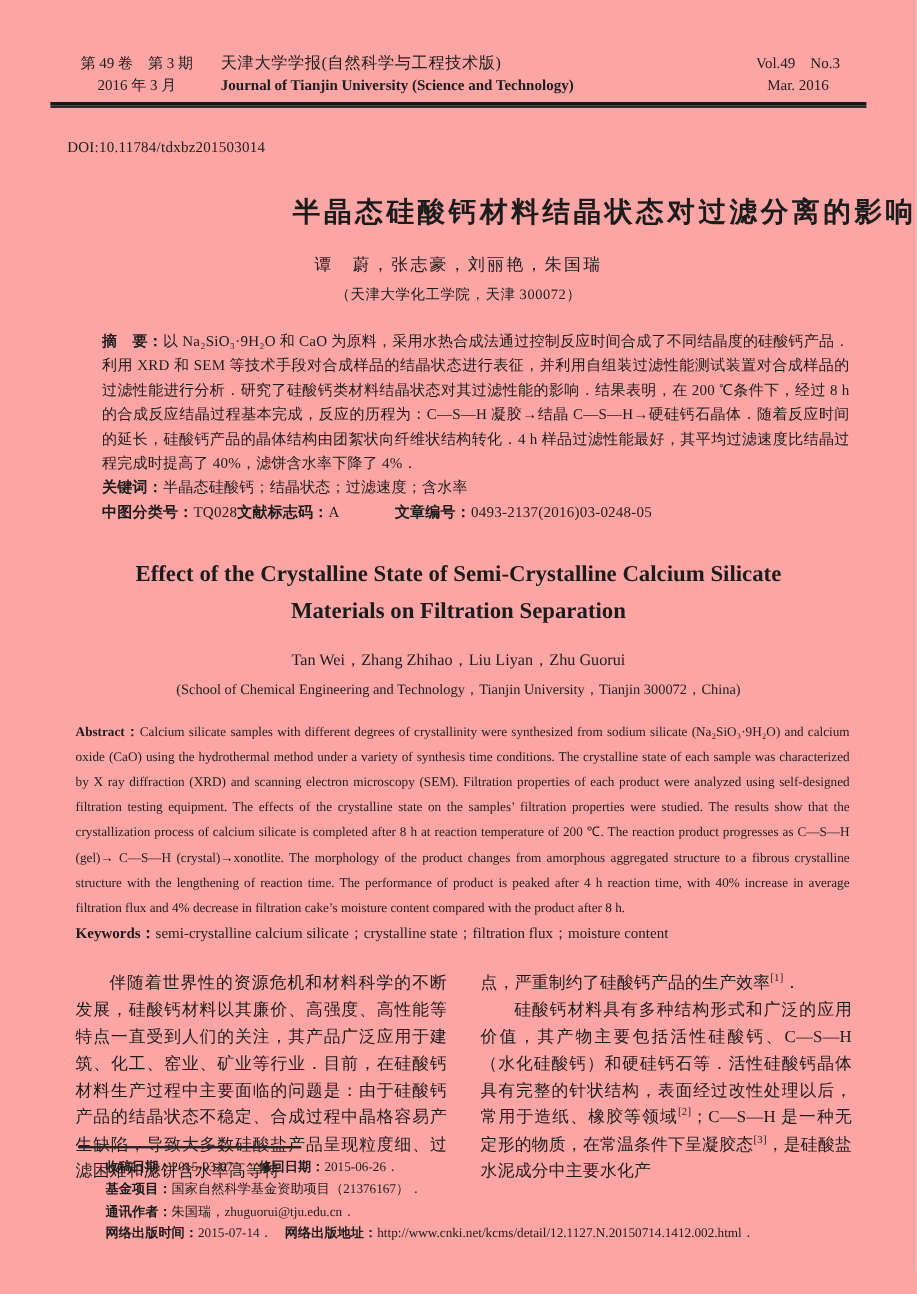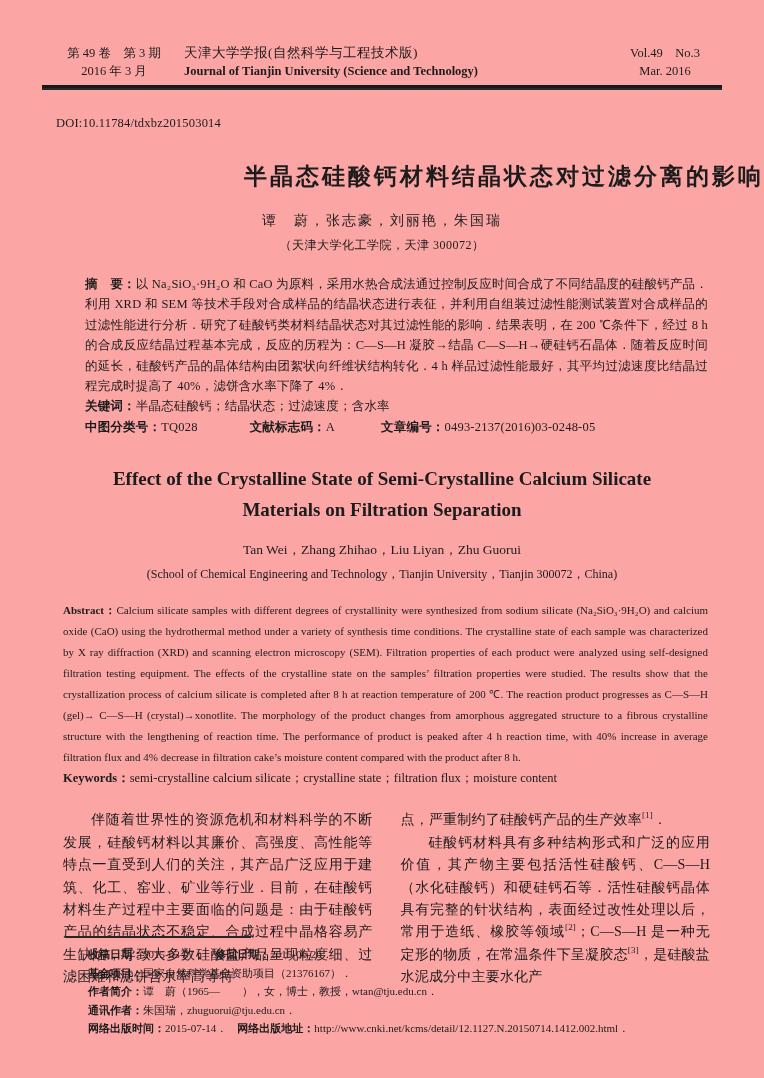--- a/index.html
+++ b/index.html
@@ -53,21 +53,21 @@
     letter-spacing: 0.2px;
   }
   .lbl { font-weight: bold; }
   .kw-cn, .clc-row {
     margin: 0 56px 0 85px;
     font-size: 12.5px;
     line-height: 20.4px;
     letter-spacing: 0.2px;
   }
   .clc-row { display: flex; }
-  .clc-row .grp2 { margin-left: 52px; }
+  .clc-row .grp2 { }
   .clc-row .grp3 { margin-left: 46px; }
   
   .title-en {
     margin: 26px auto 16px auto;
     max-width: 610px;
     text-align: center;
     font-size: 19px;
     line-height: 31px;
     font-weight: bold;
   }
@@ -158,18 +158,17 @@
     <div class="col">
       <p>点，严重制约了硅酸钙产品的生产效率<sup>[1]</sup>．</p>
       <p class="indent">硅酸钙材料具有多种结构形式和广泛的应用价值，其产物主要包括活性硅酸钙、C—S—H（水化硅酸钙）和硬硅钙石等．活性硅酸钙晶体具有完整的针状结构，表面经过改性处理以后，常用于造纸、橡胶等领域<sup>[2]</sup>；C—S—H 是一种无定形的物质，在常温条件下呈凝胶态<sup>[3]</sup>，是硅酸盐水泥成分中主要水化产</p>
     </div>
   </div>
 
   <div class="fn-wrap">
     <div class="fn-rule"></div>
     <div class="fn-line"><span class="fn-lbl">收稿日期：</span><span>2015-03-07；</span><span class="gap"></span><span class="fn-lbl">修回日期：</span><span>2015-06-26．</span></div>
     <div class="fn-line"><span class="fn-lbl">基金项目：</span><span>国家自然科学基金资助项目（21376167）．</span></div>
-    <div class="fn-line"><span class="fn-lbl">作者简介：</span><span>谭　蔚（1965—　　），女，博士，教授，wtan@tju.edu.cn．</span></div>
     <div class="fn-line"><span class="fn-lbl">通讯作者：</span><span>朱国瑞，zhuguorui@tju.edu.cn．</span></div>
     <div class="fn-line"><span class="fn-lbl">网络出版时间：</span><span>2015-07-14．</span><span class="gap"></span><span class="fn-lbl">网络出版地址：</span><span>http://www.cnki.net/kcms/detail/12.1127.N.20150714.1412.002.html．</span></div>
   </div>
 
 </div>
 
 </body></html>

